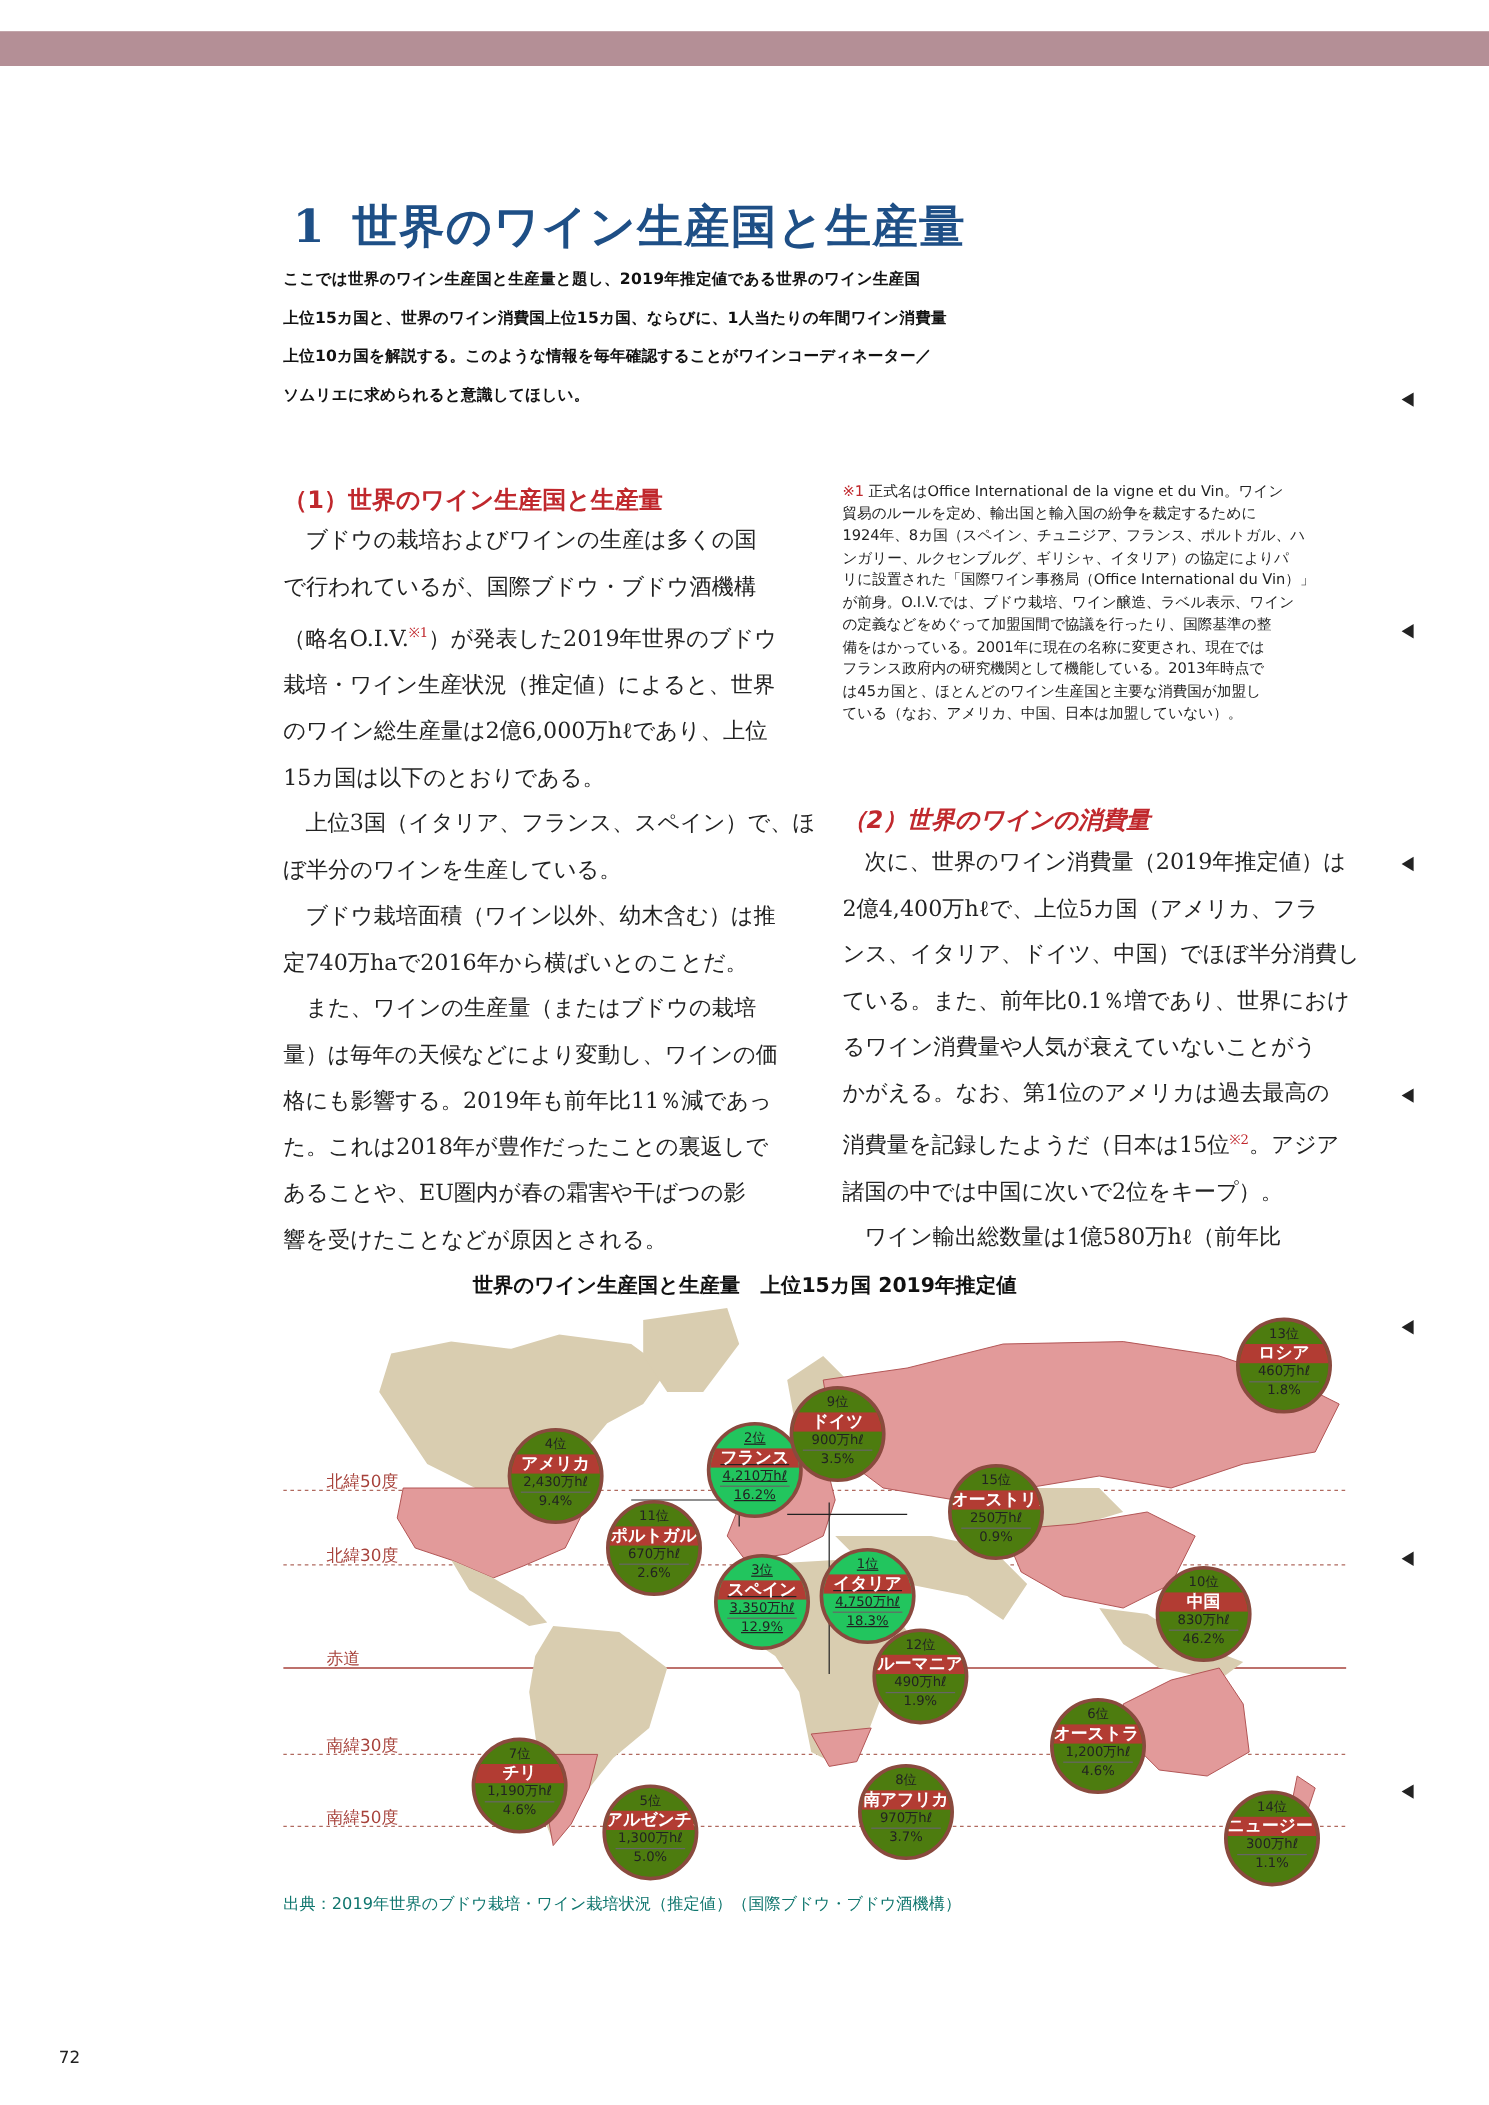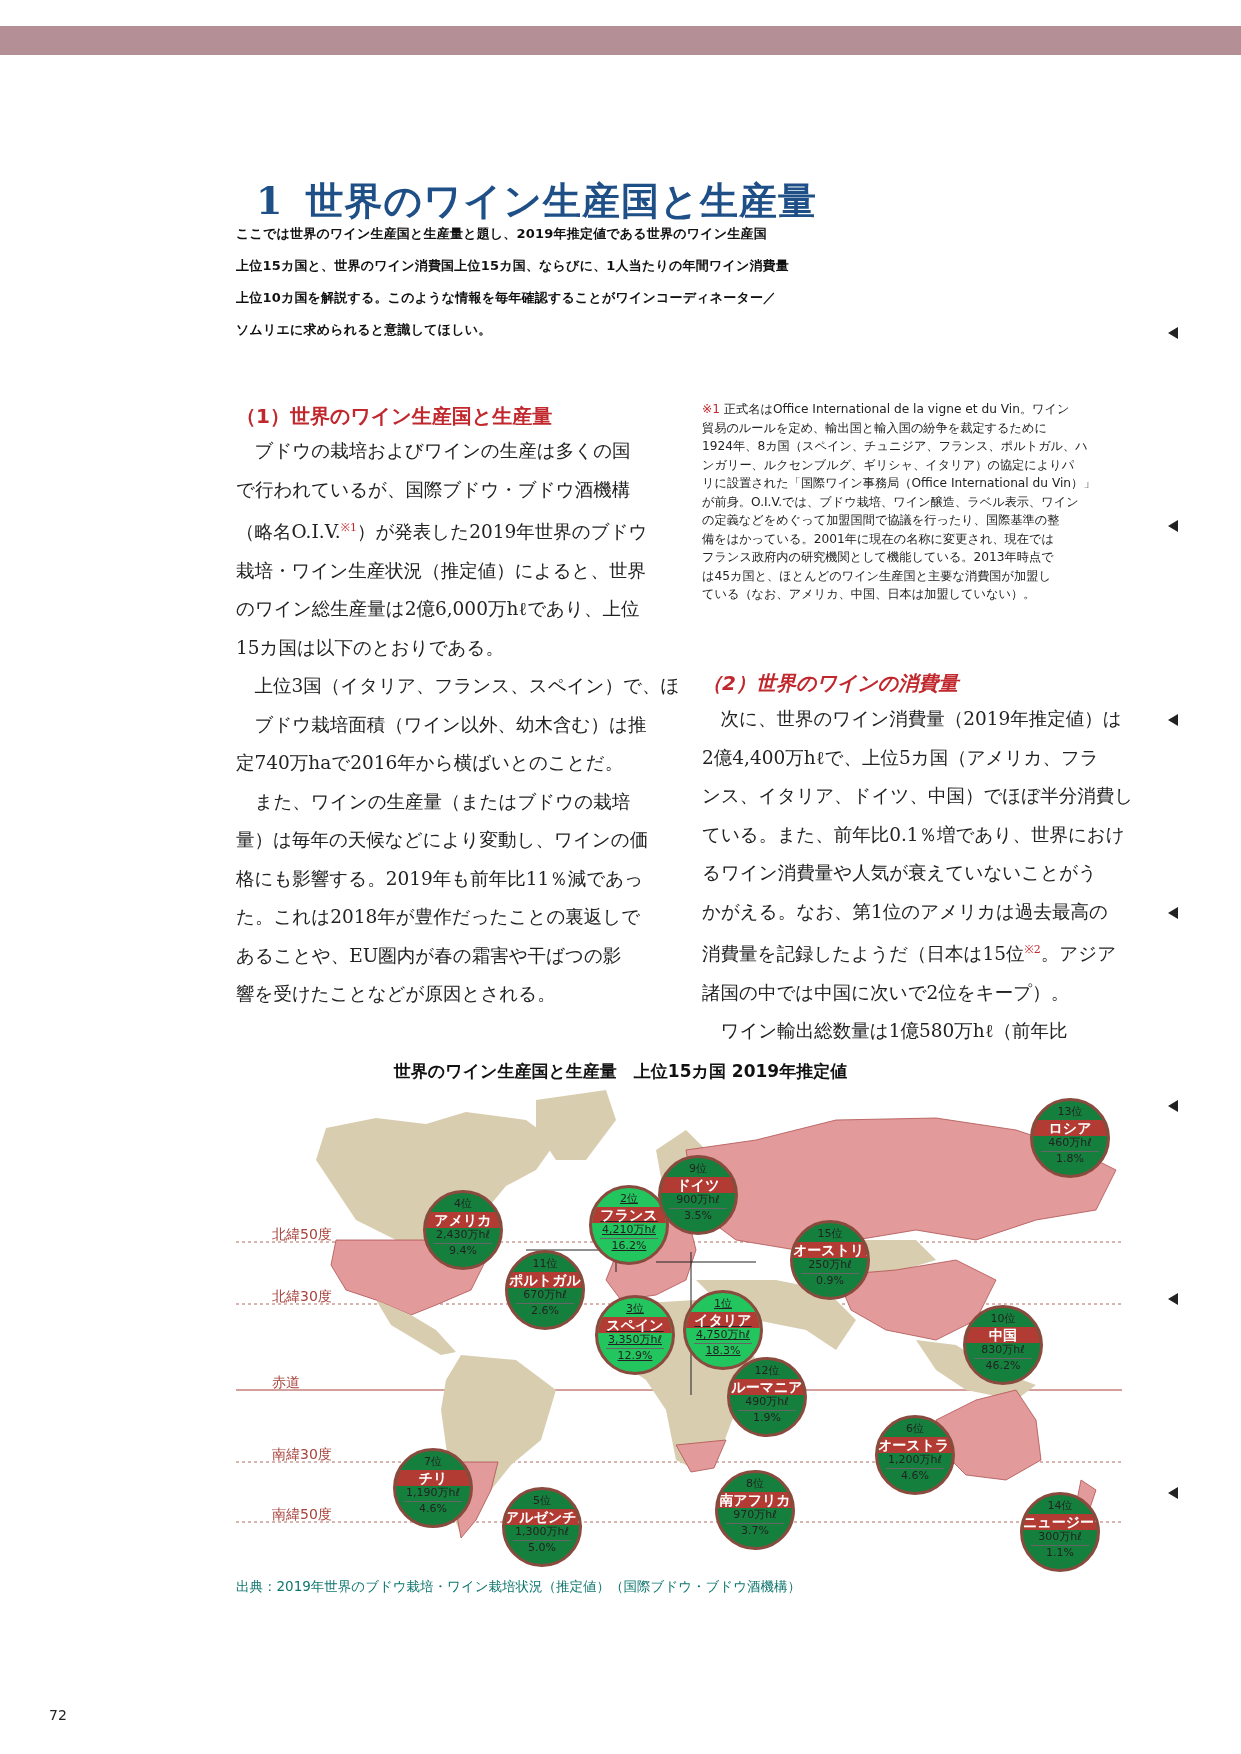--- a/index.html
+++ b/index.html
@@ -15,33 +15,33 @@
   .col p { margin:0; white-space:nowrap; }
   .sup { color:#c0282d; font-size:11px; vertical-align:super; }
   .note { position:absolute; left:702px; top:400px; width:420px; font-family:"DejaVu Sans", sans-serif; font-size:12.2px; line-height:18.5px; color:#222; }
   .note p { margin:0; white-space:nowrap; }
   .note .mark { color:#c0282d; }
   .map-title { position:absolute; left:0; width:1241px; top:1060px; text-align:center; font-family:"DejaVu Sans", sans-serif; font-weight:bold; font-size:17px; color:#111; }
   .map { position:absolute; left:236px; top:1090px; width:886px; height:470px; }
   .lat-label { position:absolute; left:272px; font-family:"DejaVu Sans", sans-serif; font-size:14px; color:#a7423b; }
   .source { position:absolute; left:236px; top:1578px; font-family:"DejaVu Sans", sans-serif; font-size:13.5px; color:#0f766e; }
   .page-no { position:absolute; left:49px; top:1707px; font-family:"DejaVu Sans", sans-serif; font-size:14px; color:#222; }
-  .bubble { position:absolute; width:80px; height:80px; border-radius:50%; border:3px solid #8a4a3e; background:#15803d; box-sizing:border-box; overflow:hidden; text-align:center; font-family:"DejaVu Sans", sans-serif; font-size:11px; line-height:14.5px; color:#222; }
+  .bubble { position:absolute; width:80px; height:80px; border-radius:50%; border:3px solid #8a4a3e; background:#4d7c0f; box-sizing:border-box; overflow:hidden; text-align:center; font-family:"DejaVu Sans", sans-serif; font-size:11px; line-height:14.5px; color:#222; }
   .bubble.top3 { background:#22c55e;text-decoration:underline; }
   .bubble .rank { display:block; padding-top:4px; height:15px; }
   .bubble .name { display:block; background:#b23c33; color:#fff; font-weight:bold; font-size:14px; height:16px; line-height:16px; white-space:nowrap; }
   .bubble .vol { display:block; border-bottom:1px solid #666; margin:0 8px; height:15px; }
   .bubble .pct { display:block; height:14px; }
 </style>
 </head>
 <body>
 
 <div class="topbar"></div>
 
-<h1 class="title" style="margin:16px;">
+<h1 class="title" style="margin:4px;">
   <span class="num">1</span><span>世界のワイン生産国と生産量</span>
 </h1>
 
 <div class="lead">
   <p>ここでは世界のワイン生産国と生産量と題し、2019年推定値である世界のワイン生産国</p>
   <p>上位15カ国と、世界のワイン消費国上位15カ国、ならびに、1人当たりの年間ワイン消費量</p>
   <p>上位10カ国を解説する。このような情報を毎年確認することがワインコーディネーター／</p>
   <p>ソムリエに求められると意識してほしい。</p>
 </div>
 
@@ -56,20 +56,21 @@
 <div class="h2" style="left:236px; top:403px;">（1）世界のワイン生産国と生産量</div>
 
 <div class="col" style="left:236px; top:432px;">
   <p>　ブドウの栽培およびワインの生産は多くの国</p>
   <p>で行われているが、国際ブドウ・ブドウ酒機構</p>
   <p><span>（略名O.I.V.</span><span class="sup">※1</span><span>）が発表した2019年世界のブドウ</span></p>
   <p>栽培・ワイン生産状況（推定値）によると、世界</p>
   <p>のワイン総生産量は2億6,000万hℓであり、上位</p>
   <p>15カ国は以下のとおりである。</p>
   <p>　上位3国（イタリア、フランス、スペイン）で、ほ</p>
+  <p>ぼ半分のワインを生産している。</p>
   <p>　ブドウ栽培面積（ワイン以外、幼木含む）は推</p>
   <p>定740万haで2016年から横ばいとのことだ。</p>
   <p>　また、ワインの生産量（またはブドウの栽培</p>
   <p>量）は毎年の天候などにより変動し、ワインの価</p>
   <p>格にも影響する。2019年も前年比11％減であっ</p>
   <p>た。これは2018年が豊作だったことの裏返しで</p>
   <p>あることや、EU圏内が春の霜害や干ばつの影</p>
   <p>響を受けたことなどが原因とされる。</p>
 </div>
 

